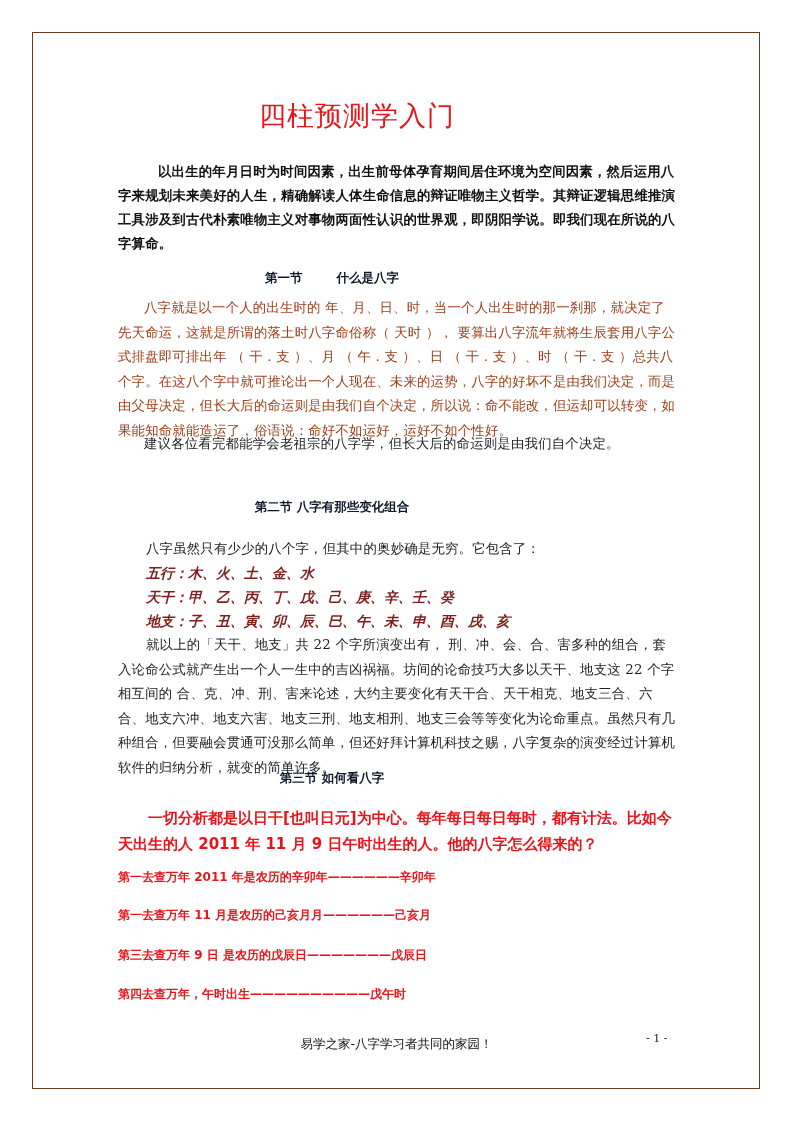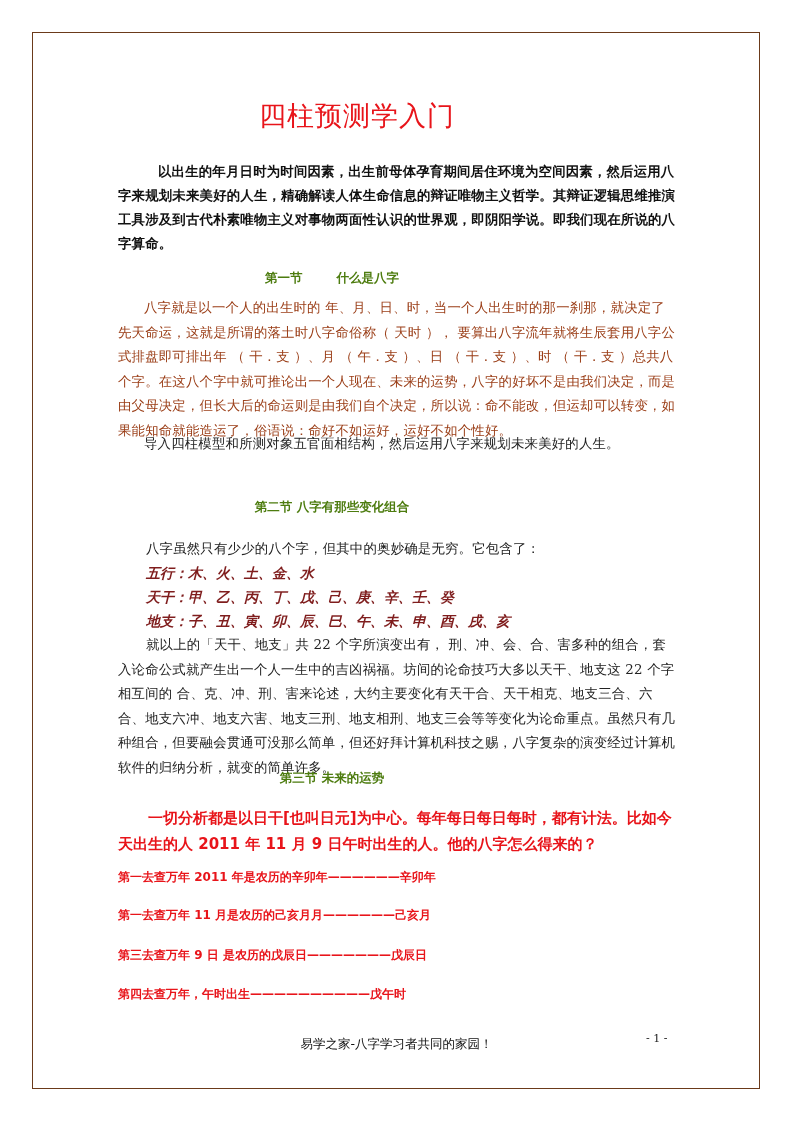--- a/index.html
+++ b/index.html
@@ -1,20 +1,20 @@
 <!DOCTYPE html>
 <html><head>
 <meta charset="utf-8">
 <style>
   html, body { margin: 0; padding: 0; background: #ffffff; }
   body { width: 793px; height: 1122px; position: relative; overflow: hidden; font-family: "DejaVu Serif", "Liberation Serif", serif; }
   .page-border { position: absolute; left: 32px; top: 32px; width: 728px; height: 1057px; border: 1.5px solid #6b3a1a; box-sizing: border-box; }
   .title { position: absolute; left: 0; width: 714px; top: 98px; text-align: center; color: #e8141a; font-family: "DejaVu Sans", sans-serif; font-size: 27px; letter-spacing: 1px; }
   .intro { position: absolute; left: 118px; width: 560px; top: 160px; color: #111; font-family: "DejaVu Sans", sans-serif; font-weight: bold; font-size: 13.4px; line-height: 24px; text-indent: 40px; letter-spacing: 0.2px; }
-  .sec-head { position: absolute; left: 0; width: 664px; text-align: center; color: #4d7c0f; font-family: "DejaVu Sans", sans-serif; font-weight: bold; font-size: 12.5px; }
+  .sec-head { position: absolute; left: 0; width: 664px; text-align: center; color: #0f172a; font-family: "DejaVu Sans", sans-serif; font-weight: bold; font-size: 12.5px; }
   .sec-head .gap { display: inline-block; width: 34px; }
   .para-brown { position: absolute; left: 118px; width: 560px; color: #9a3d16; font-size: 13.4px; line-height: 24.5px; letter-spacing: 0.2px; }
   .para-dark { position: absolute; left: 118px; width: 560px; color: #222; font-size: 13.4px; line-height: 24.5px; letter-spacing: 0.2px; }
   .red-line { position: absolute; left: 118px; color: #7f1d1d; font-family: "DejaVu Sans", sans-serif; font-weight: bold; font-size: 14px; line-height: 24px; font-style: italic; }
   .big-red { position: absolute; left: 118px; width: 560px; color: #e8141a; font-family: "DejaVu Sans", sans-serif; font-weight: bold; font-size: 15px; line-height: 26px; }
   .step { position: absolute; left: 118px; color: #e8141a; font-family: "DejaVu Sans", sans-serif; font-weight: bold; font-size: 12px; }
   .footer-text { position: absolute; left: 0; width: 793px; top: 1036px; text-align: center; font-family: "DejaVu Sans", sans-serif; font-size: 12.5px; color: #111; }
   .page-num { position: absolute; left: 646px; top: 1032px; font-size: 11px; color: #222; }
 </style>
 </head>
@@ -25,32 +25,32 @@
 <div class="title">四柱预测学入门</div>
 
 <div class="intro">以出生的年月日时为时间因素，出生前母体孕育期间居住环境为空间因素，然后运用八字来规划未来美好的人生，精确解读人体生命信息的辩证唯物主义哲学。其辩证逻辑思维推演工具涉及到古代朴素唯物主义对事物两面性认识的世界观，即阴阳学说。即我们现在所说的八字算命。</div>
 
 <div class="sec-head" style="top:270px;">
   <span>第一节</span><span class="gap"></span><span>什么是八字</span>
 </div>
 
 <div class="para-brown" style="top:296px; text-indent:26px;">八字就是以一个人的出生时的 年、月、日、时，当一个人出生时的那一刹那，就决定了先天命运，这就是所谓的落土时八字命俗称（ 天时 ）， 要算出八字流年就将生辰套用八字公式排盘即可排出年 （ 干 . 支 ）、月 （ 午 . 支 ）、日 （ 干 . 支 ）、时 （ 干 . 支 ）总共八个字。在这八个字中就可推论出一个人现在、未来的运势，八字的好坏不是由我们决定，而是由父母决定，但长大后的命运则是由我们自个决定，所以说：命不能改，但运却可以转变，如果能知命就能造运了，俗语说：命好不如运好，运好不如个性好。</div>
 
-<div class="para-dark" style="top:432px; text-indent:26px;">导入四柱模型和所测对象五官面相结构，然后运用八字来规划未来美好的人生。</div>
+<div class="para-dark" style="top:432px; text-indent:26px;">建议各位看完都能学会老祖宗的八字学，但长大后的命运则是由我们自个决定。</div>
 
 <div class="sec-head" style="top:499px;">第二节 八字有那些变化组合</div>
 
 <div class="para-dark" style="top:537px; left:146px;">八字虽然只有少少的八个字，但其中的奥妙确是无穷。它包含了：</div>
 <div class="red-line" style="top:561px; left:146px;">五行：木、火、土、金、水</div>
 <div class="red-line" style="top:585px; left:146px;">天干：甲、乙、丙、丁、戊、己、庚、辛、壬、癸</div>
 <div class="red-line" style="top:609px; left:146px;">地支：子、丑、寅、卯、辰、巳、午、未、申、酉、戌、亥</div>
 
 <div class="para-dark" style="top:633px; text-indent:28px;">就以上的「天干、地支」共 22 个字所演变出有， 刑、冲、会、合、害多种的组合，套入论命公式就产生出一个人一生中的吉凶祸福。坊间的论命技巧大多以天干、地支这 22 个字相互间的 合、克、冲、刑、害来论述，大约主要变化有天干合、天干相克、地支三合、六合、地支六冲、地支六害、地支三刑、地支相刑、地支三会等等变化为论命重点。虽然只有几种组合，但要融会贯通可没那么简单，但还好拜计算机科技之赐，八字复杂的演变经过计算机软件的归纳分析，就变的简单许多。</div>
 
-<div class="sec-head" style="top:770px;">第三节 未来的运势</div>
+<div class="sec-head" style="top:770px;">第三节 如何看八字</div>
 
 <div class="big-red" style="top:805px; text-indent:30px;">一切分析都是以日干[也叫日元]为中心。每年每日每日每时，都有计法。比如今天出生的人 2011 年 11 月 9 日午时出生的人。他的八字怎么得来的？</div>
 
 <div class="step" style="top:869px;">第一去查万年 2011 年是农历的辛卯年——————辛卯年</div>
 <div class="step" style="top:907px;">第一去查万年 11 月是农历的己亥月月——————己亥月</div>
 <div class="step" style="top:947px;">第三去查万年 9 日  是农历的戊辰日———————戊辰日</div>
 <div class="step" style="top:986px;">第四去查万年，午时出生——————————戊午时</div>
 
 <div class="footer-text">易学之家-八字学习者共同的家园！</div>
 <div class="page-num">- 1 -</div>

